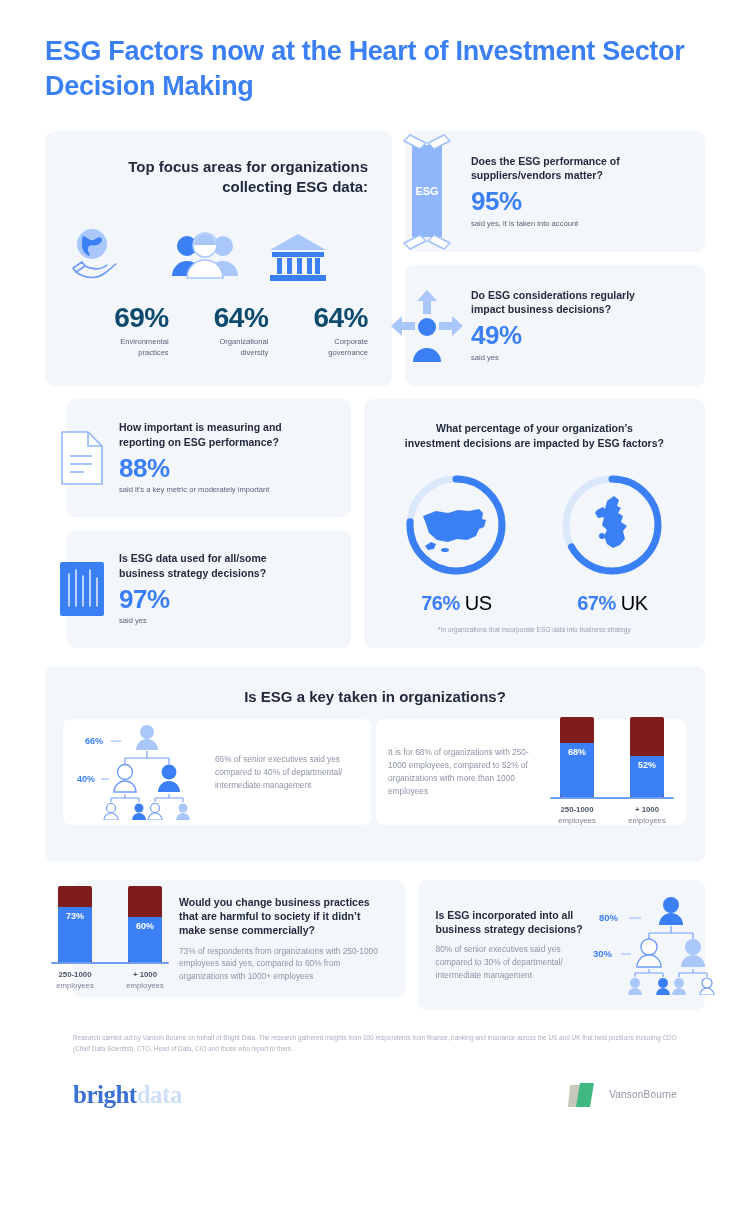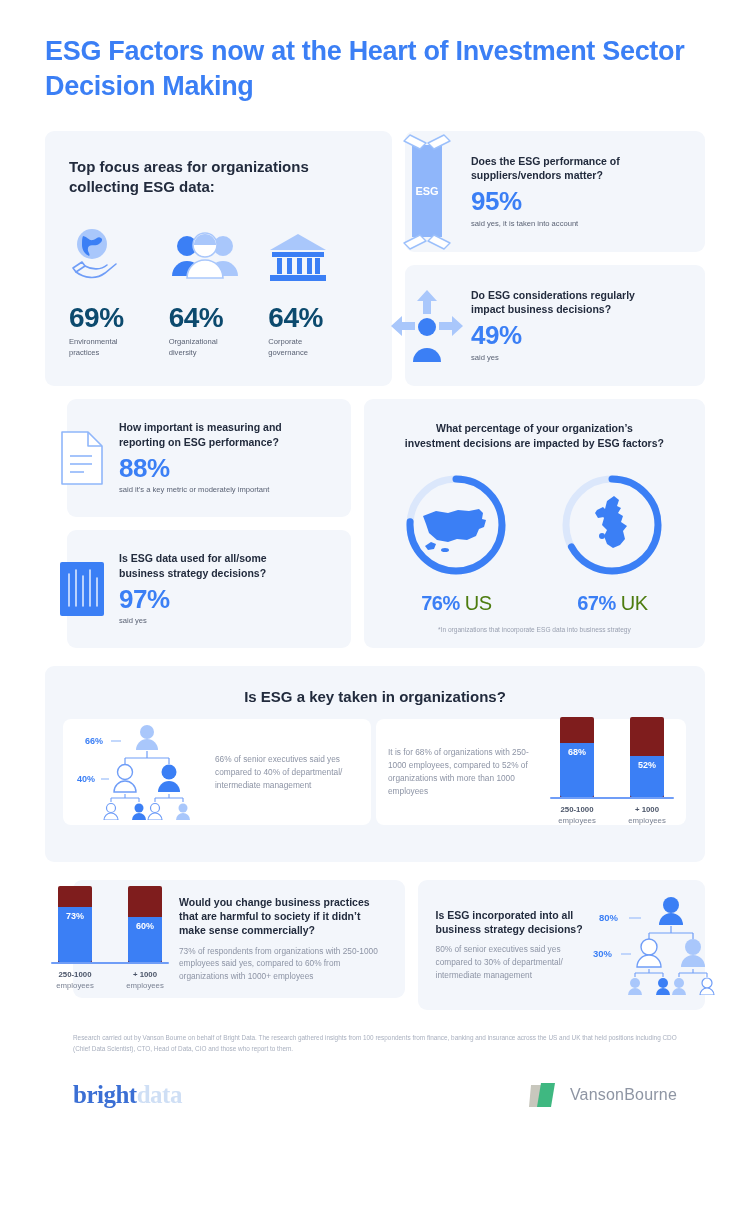--- a/index.html
+++ b/index.html
@@ -28,21 +28,21 @@
   .card { background: #f3f6fb; border-radius: 9px; position: relative; }
   .card-white { background: #ffffff; border-radius: 8px; position: relative; }
 
   .q { font-size: 10.5px; font-weight: 700; line-height: 1.35; color: #222b3d; }
   .pct { font-size: 26px; font-weight: 700; color: #3b7ff5; line-height: 1.05; letter-spacing: -0.5px; }
   .sub { font-size: 7.6px; color: #5a6274; line-height: 1.4; margin-top: 3px; }
   .body-txt { font-size: 8.3px; color: #8d94a5; line-height: 1.55; }
 
   
   .row1 { display: flex; gap: 13px; margin-top: 28px; }
-  .focus-card { width: 347px; height: 255px; padding: 26px 24px 0 24px; }
+  .focus-card { width: 347px; height: 255px; padding: 26px 24px 0 24px; text-align: right; }
   .focus-title { font-size: 15px; font-weight: 700; line-height: 1.35; color: #222b3d; }
   .focus-items { display: flex; margin-top: 26px; }
   .focus-item { width: 112px; }
   .focus-icon { height: 62px; display: flex; align-items: flex-end; }
   .focus-pct { font-size: 28px; font-weight: 700; color: #0c4a6e; margin-top: 16px; letter-spacing: -0.5px; }
   .focus-lbl { font-size: 7.6px; color: #5a6274; line-height: 1.45; margin-top: 2px; }
 
   .right1 { width: 300px; display: flex; flex-direction: column; gap: 13px; }
   .mini-card { height: 121px; display: flex; align-items: center; }
   .mini-card .txt { flex: 1; }
@@ -50,21 +50,21 @@
   
   .row2 { display: flex; gap: 13px; margin-top: 13px; align-items: flex-start; }
   .left2 { width: 292px; display: flex; flex-direction: column; gap: 13px; margin-left: 22px; }
   .lcard { height: 118px; display: flex; align-items: center; padding-left: 0; }
   .lcard .icon-slot { width: 74px; margin-left: -22px; display: flex; justify-content: center; }
   .donut-card { width: 350px; height: 249px; padding: 22px 18px 0 18px; text-align: center; }
   .donut-q { font-size: 10.5px; font-weight: 700; line-height: 1.45; color: #222b3d; }
   .donuts { display: flex; justify-content: center; gap: 28px; margin-top: 18px; }
   .donut-wrap { width: 128px; }
   .donut-lbl { font-size: 20px; font-weight: 700; color: #3b7ff5; margin-top: 8px; letter-spacing: -0.5px; }
-  .donut-lbl span { color: #4d7c0f; font-weight: 400; }
+  .donut-lbl span { color: #000000; font-weight: 400; }
   .note { font-size: 6.6px; color: #9aa1b1; margin-top: 11px; }
 
   
   .row3 { margin-top: 18px; }
   .km-card { height: 196px; padding: 22px 18px 0 18px; }
   .km-title { font-size: 15px; font-weight: 700; text-align: center; color: #222b3d; }
   .km-inner { display: flex; gap: 5px; margin-top: 14px; }
   .km-left { width: 308px; height: 106px; display: flex; align-items: center; padding: 0 14px; }
   .km-right { width: 310px; height: 106px; display: flex; align-items: center; padding: 0 12px; }
 
@@ -73,21 +73,21 @@
   .r4a { width: 347px; height: 118px; display: flex; align-items: center; margin-left: 28px; }
   .r4b { width: 300px; height: 130px; display: flex; align-items: center; padding-left: 18px; }
 
   
   .foot-note { font-size: 6.4px; color: #a9b0bf; line-height: 1.75; margin-top: 22px; padding: 0 28px; }
   .logos { display: flex; justify-content: space-between; align-items: center; margin-top: 24px; padding: 0 28px; }
   .bd-logo { font-family: "Liberation Serif", serif; font-size: 25px; font-weight: 700; letter-spacing: -0.5px; }
   .bd-logo .b1 { color: #3b6fd4; }
   .bd-logo .b2 { color: #cfdff5; }
   .vb { display: flex; align-items: center; gap: 9px; }
-  .vb-txt { font-size: 16px; color: #8e95a3; letter-spacing: 0.2px; text-align: center; }
+  .vb-txt { font-size: 10px; color: #8e95a3; letter-spacing: 0.2px; text-align: center; }
 
   
   .bars { display: flex; gap: 16px; align-items: flex-end; }
   .bargrp { width: 54px; text-align: center; }
   .bar { width: 34px; margin: 0 auto; position: relative; background: #7f1d1d; border-radius: 2px 2px 0 0; text-align: center; }
   .bar .fill { position: absolute; left: 0; right: 0; bottom: 0; background: #3b7ff5; border-radius: 0 0 2px 2px; display: flex; justify-content: center; padding-top: 4px; }
   .bar .fill span { font-size: 9px; font-weight: 700; color: #ffffff; }
   .baseline { height: 2px; background: #6f9df7; border-radius: 2px; }
   .bar-lbl { font-size: 7.8px; color: #4a5468; font-weight: 600; margin-top: 6px; line-height: 1.4; }
   .bar-lbl em { display: block; font-style: normal; font-weight: 400; color: #7b8394; }

